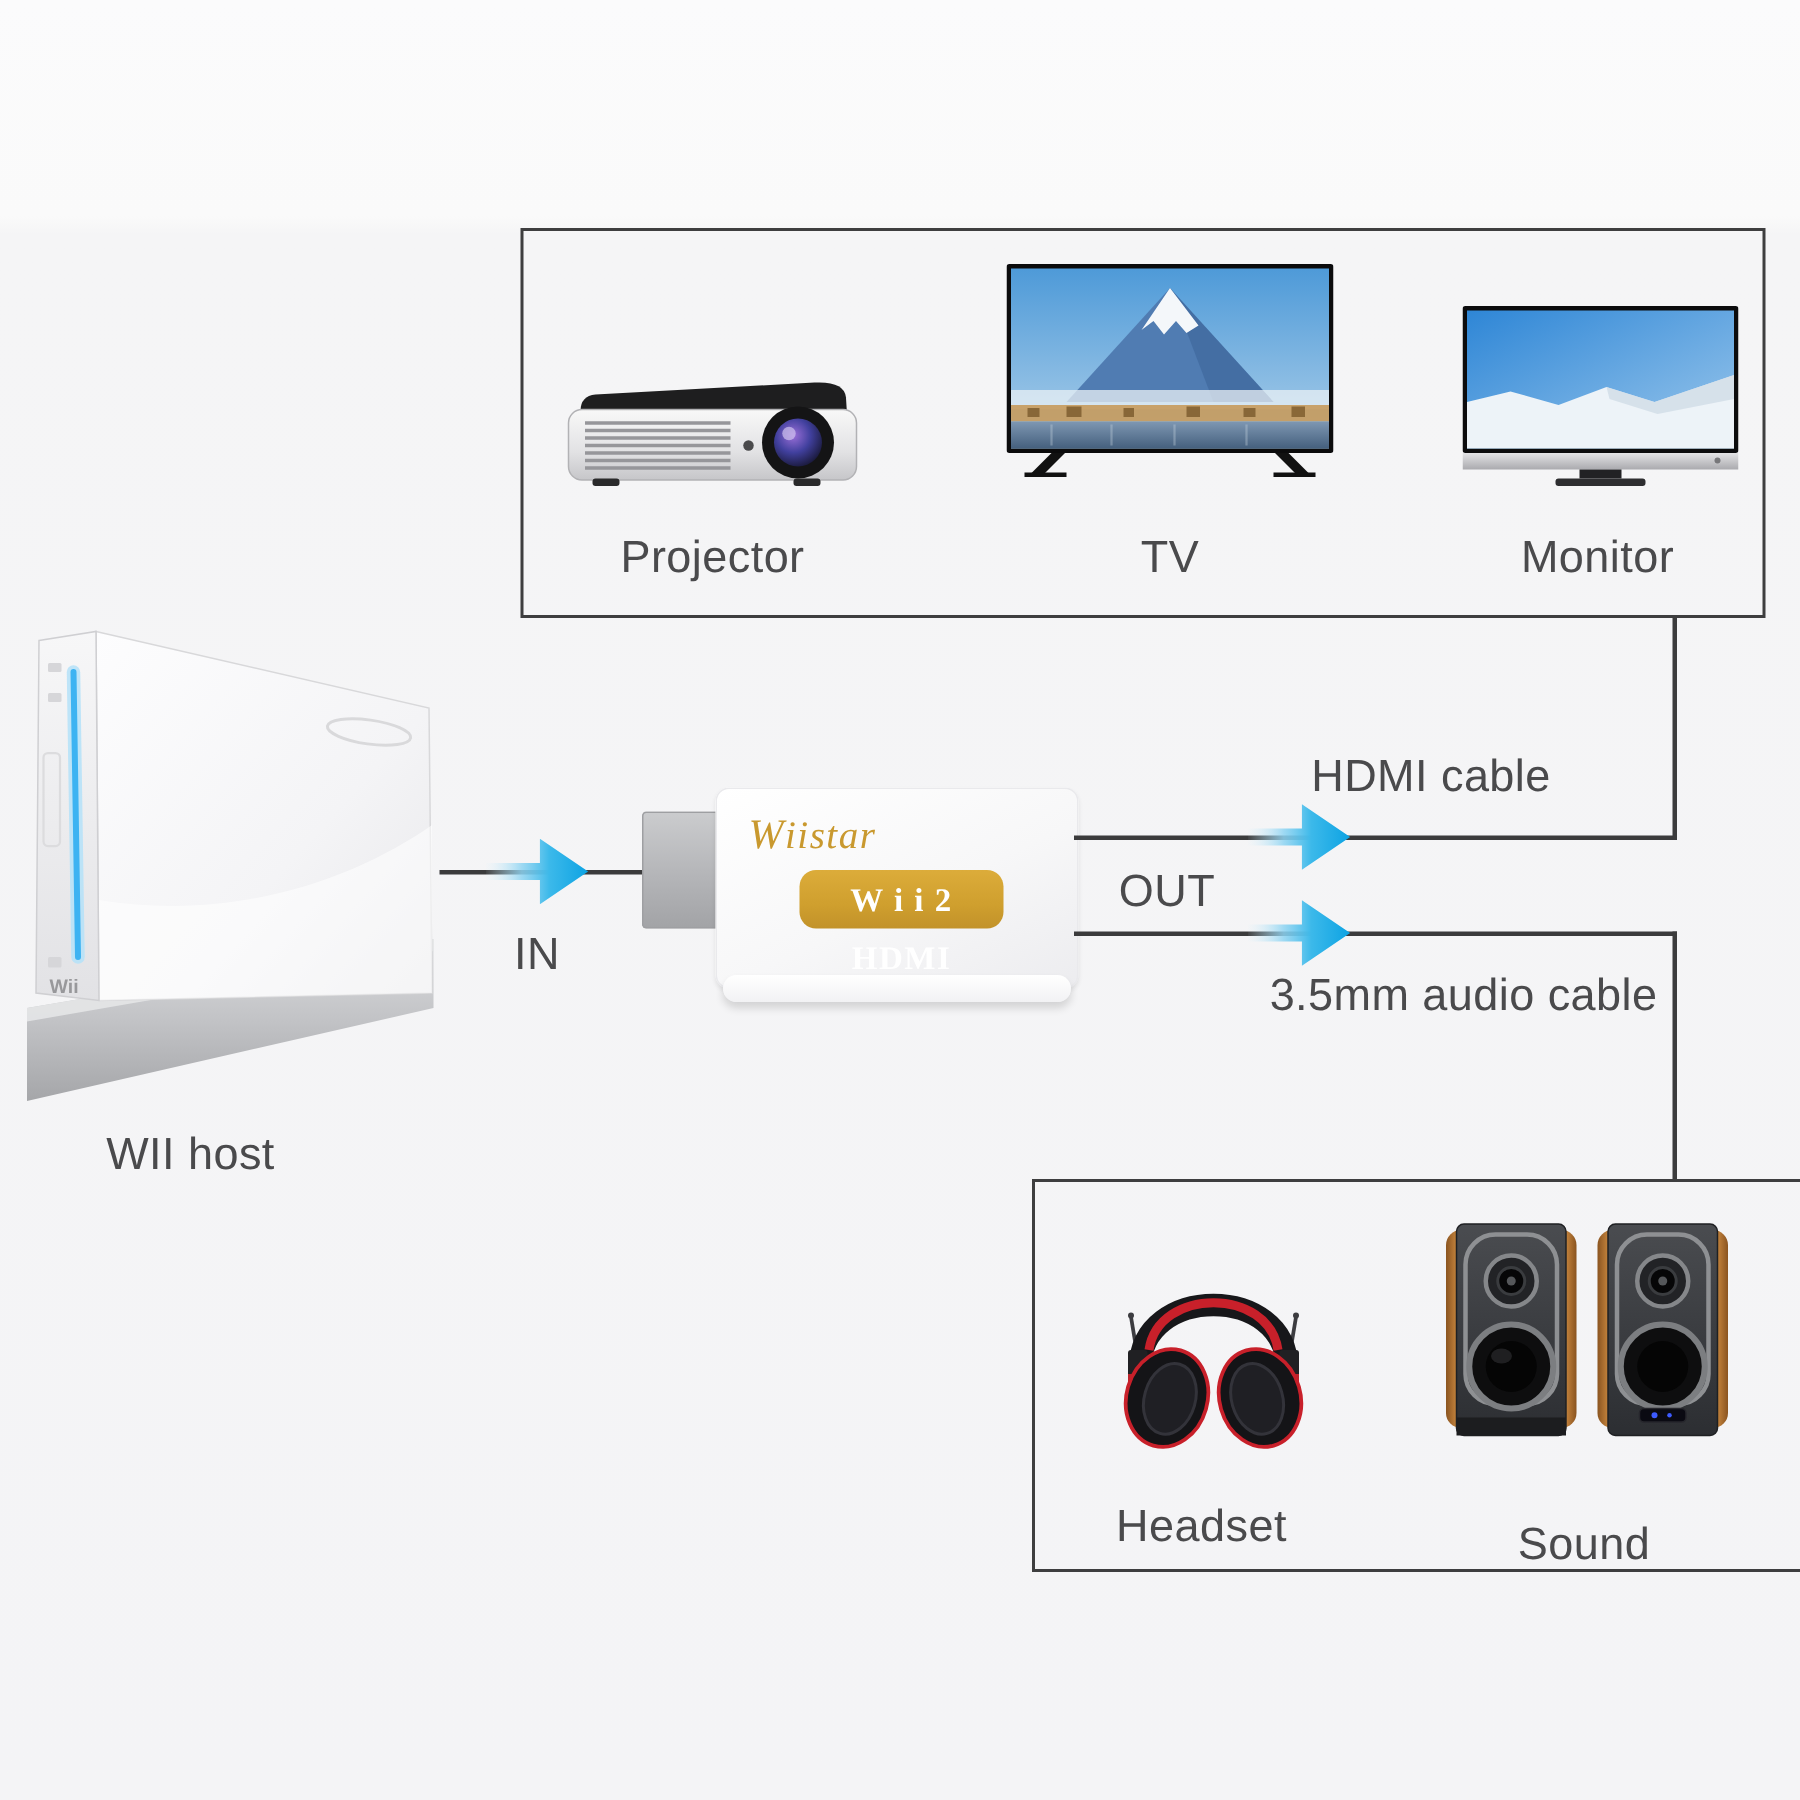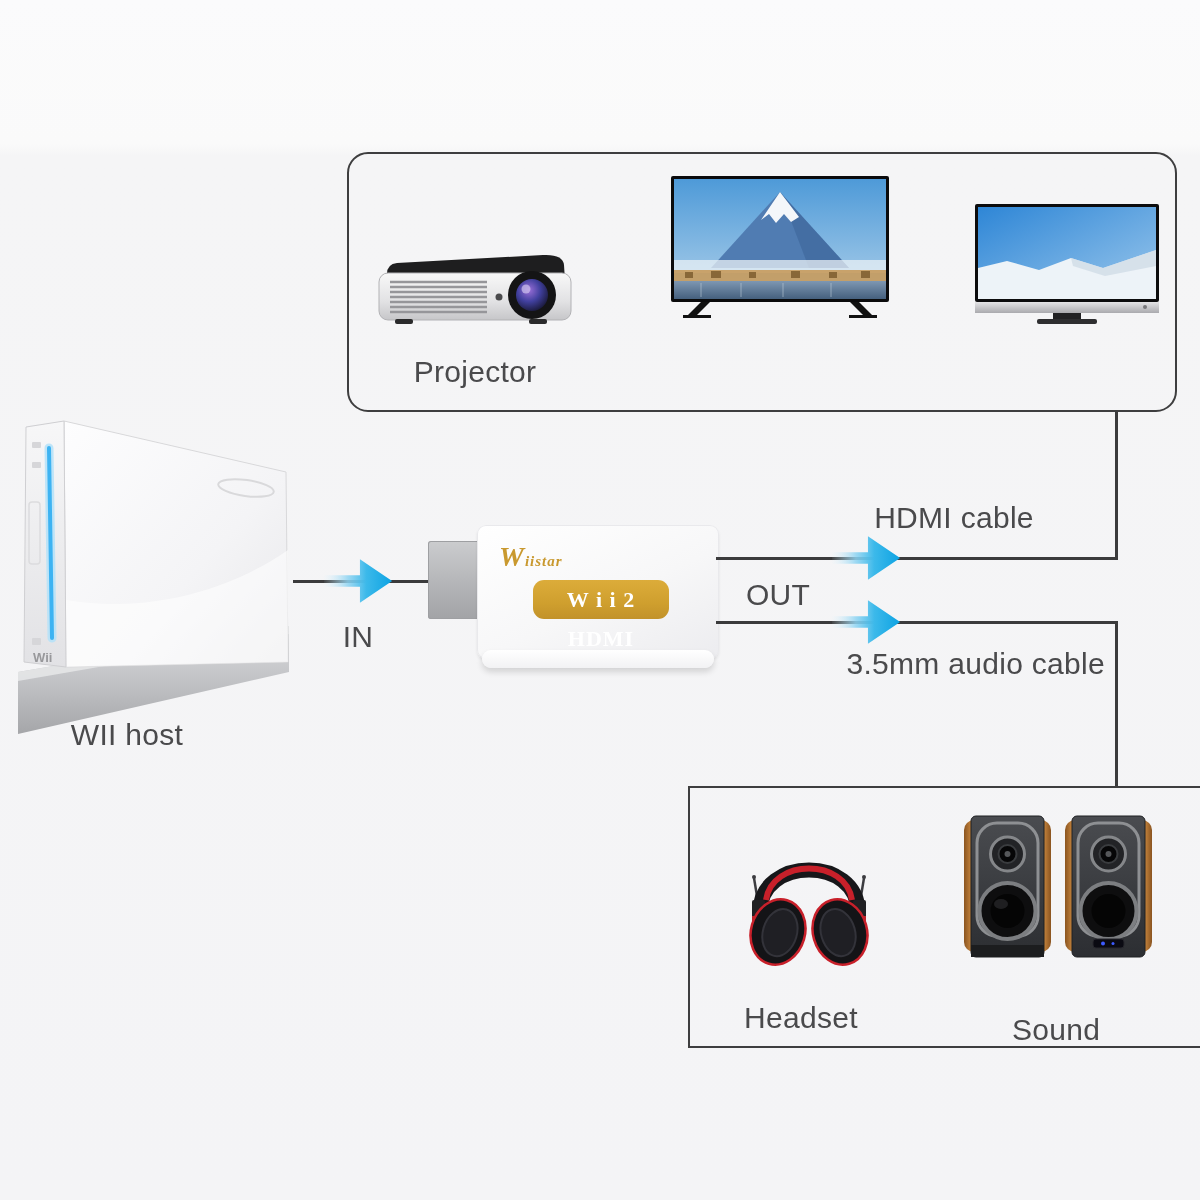--- a/index.html
+++ b/index.html
@@ -24,22 +24,22 @@
     background:linear-gradient(180deg,#ffffff,#f2f2f4);
     box-shadow:0 4px 6px rgba(0,0,0,0.14);
   }
   #adapter-plug{
     position:absolute;left:428px;top:541px;width:50px;height:78px;border-radius:3px 0 0 3px;
     background:linear-gradient(180deg,#cbccce 0%,#b4b5b8 55%,#a2a3a6 100%);
     box-shadow:inset 0 0 0 1px #9e9fa2;
   }
   #adapter-brand{
     position:absolute;left:22px;top:16px;
-    font-family:"Liberation Serif", serif;font-style:italic;font-weight:bold;
-    font-size:15px;color:#c9992f;letter-spacing:1px;
+    font-family:"Liberation Serif", serif;font-style:italic;font-weight:normal;
+    font-size:26px;color:#c9992f;letter-spacing:1px;
   }
   #adapter-brand::first-letter{font-size:28px;}
   #adapter-badge{
     position:absolute;left:56px;top:55px;width:136px;height:39px;border-radius:11px;
     background:linear-gradient(180deg,#dcac3a 0%,#cf9f2e 60%,#c2922a 100%);
     color:#ffffff;font-family:"Liberation Serif", serif;font-weight:bold;font-size:22px;
     text-align:center;line-height:39px;letter-spacing:1px;
   }
 </style>
 </head>
@@ -52,21 +52,21 @@
       <linearGradient id="arrowGrad" x1="0" y1="0" x2="1" y2="0">
         <stop offset="0" stop-color="#d8f1fc" stop-opacity="0.05"></stop>
         <stop offset="0.35" stop-color="#8ed4f2" stop-opacity="0.85"></stop>
         <stop offset="0.62" stop-color="#3cb9ea"></stop>
         <stop offset="1" stop-color="#0da3e3"></stop>
       </linearGradient>
       <path id="arrowPath" d="M0 20 L38 20 L38 3 L72 26 L38 49 L38 32 L0 32 Z"></path>
     </defs>
   </svg>
 
-  <div class="box" style="left:347px;top:152px;width:830px;height:260px;border-radius:21px;">
+  <div class="box" style="left:347px;top:152px;width:830px;height:260px;">
 
     <svg class="dev" style="left:28px;top:98px;" width="196" height="74" viewBox="0 0 196 74">
       <defs>
         <linearGradient id="pj-body" x1="0" y1="0" x2="0" y2="1">
           <stop offset="0" stop-color="#f8f8f8"></stop>
             <stop offset="0.6" stop-color="#e2e2e4"></stop>
             <stop offset="1" stop-color="#c6c6c9"></stop>
         </linearGradient>
         <radialGradient id="pj-lens" cx="0.4" cy="0.35" r="0.8">
           <stop offset="0" stop-color="#9a6fd8"></stop>
@@ -147,20 +147,22 @@
       <rect x="3" y="3" width="178" height="92" fill="url(#mon-sky)"></rect>
       <polygon points="3,95 3,64 32,57 64,66 96,54 128,64 181,46 181,95" fill="#edf3f8"></polygon>
       <polygon points="96,54 128,64 181,46 181,62 130,72 98,62" fill="#ccd9e4" opacity="0.7"></polygon>
       <rect x="0" y="98" width="184" height="11" fill="url(#mon-bar)"></rect>
       <circle cx="170" cy="103" r="2" fill="#77777a"></circle>
       <rect x="78" y="109" width="28" height="6" fill="#222224"></rect>
       <rect x="62" y="115" width="60" height="5" rx="2" fill="#2e2e30"></rect>
     </svg>
 
     <div class="lbl" style="left:0px;top:200px;width:252px;">Projector</div>
+    <div class="lbl" style="left:306px;top:200px;width:250px;">TV</div>
+    <div class="lbl" style="left:591px;top:200px;width:250px;">Monitor</div>
   </div>
 
   <svg class="dev" style="left:8px;top:410px;" width="292" height="334" viewBox="0 0 292 334">
     <defs>
       <linearGradient id="wii-stand" x1="0" y1="0" x2="0" y2="1">
         <stop offset="0" stop-color="#dcddDF"></stop>
           <stop offset="0.5" stop-color="#c2c3c6"></stop>
           <stop offset="1" stop-color="#a5a6a9"></stop>
       </linearGradient>
       <linearGradient id="wii-side" x1="0" y1="0" x2="1" y2="1">
@@ -185,21 +187,21 @@
 
     <line x1="41" y1="38" x2="44" y2="228" stroke="#b5e2f9" stroke-width="9" stroke-linecap="round" opacity="0.85"></line>
     <line x1="41" y1="38" x2="44" y2="228" stroke="#3db3f2" stroke-width="4" stroke-linecap="round"></line>
 
     <rect x="24" y="32" width="9" height="6" rx="1" fill="#d6d6d9"></rect>
     <rect x="24" y="52" width="9" height="6" rx="1" fill="#d6d6d9"></rect>
     <rect x="21" y="92" width="11" height="62" rx="3" fill="none" stroke="#dcdcde" stroke-width="1.5"></rect>
     <rect x="24" y="228" width="9" height="7" rx="1" fill="#d6d6d9"></rect>
     <text x="25" y="252" font-family="Liberation Sans, sans-serif" font-size="13" font-weight="bold" fill="#98989b">Wii</text>
   </svg>
-  <div class="lbl" style="left:37px;top:717px;width:180px;text-align:center;">WII host</div>
+  <div class="lbl" style="left:37px;top:752px;width:180px;text-align:center;">WII host</div>
 
   <div class="line" style="left:293px;top:580px;width:136px;height:3px;"></div>
   <svg class="arrow" style="left:324px;top:556px;" width="70" height="50" viewBox="0 0 74 52">
     <use href="#arrowPath" fill="url(#arrowGrad)"></use>
   </svg>
   <div class="lbl" style="left:308px;top:619px;width:100px;">IN</div>
 
   <div>
     <div id="adapter-plug"></div>
     <div id="adapter-body">

